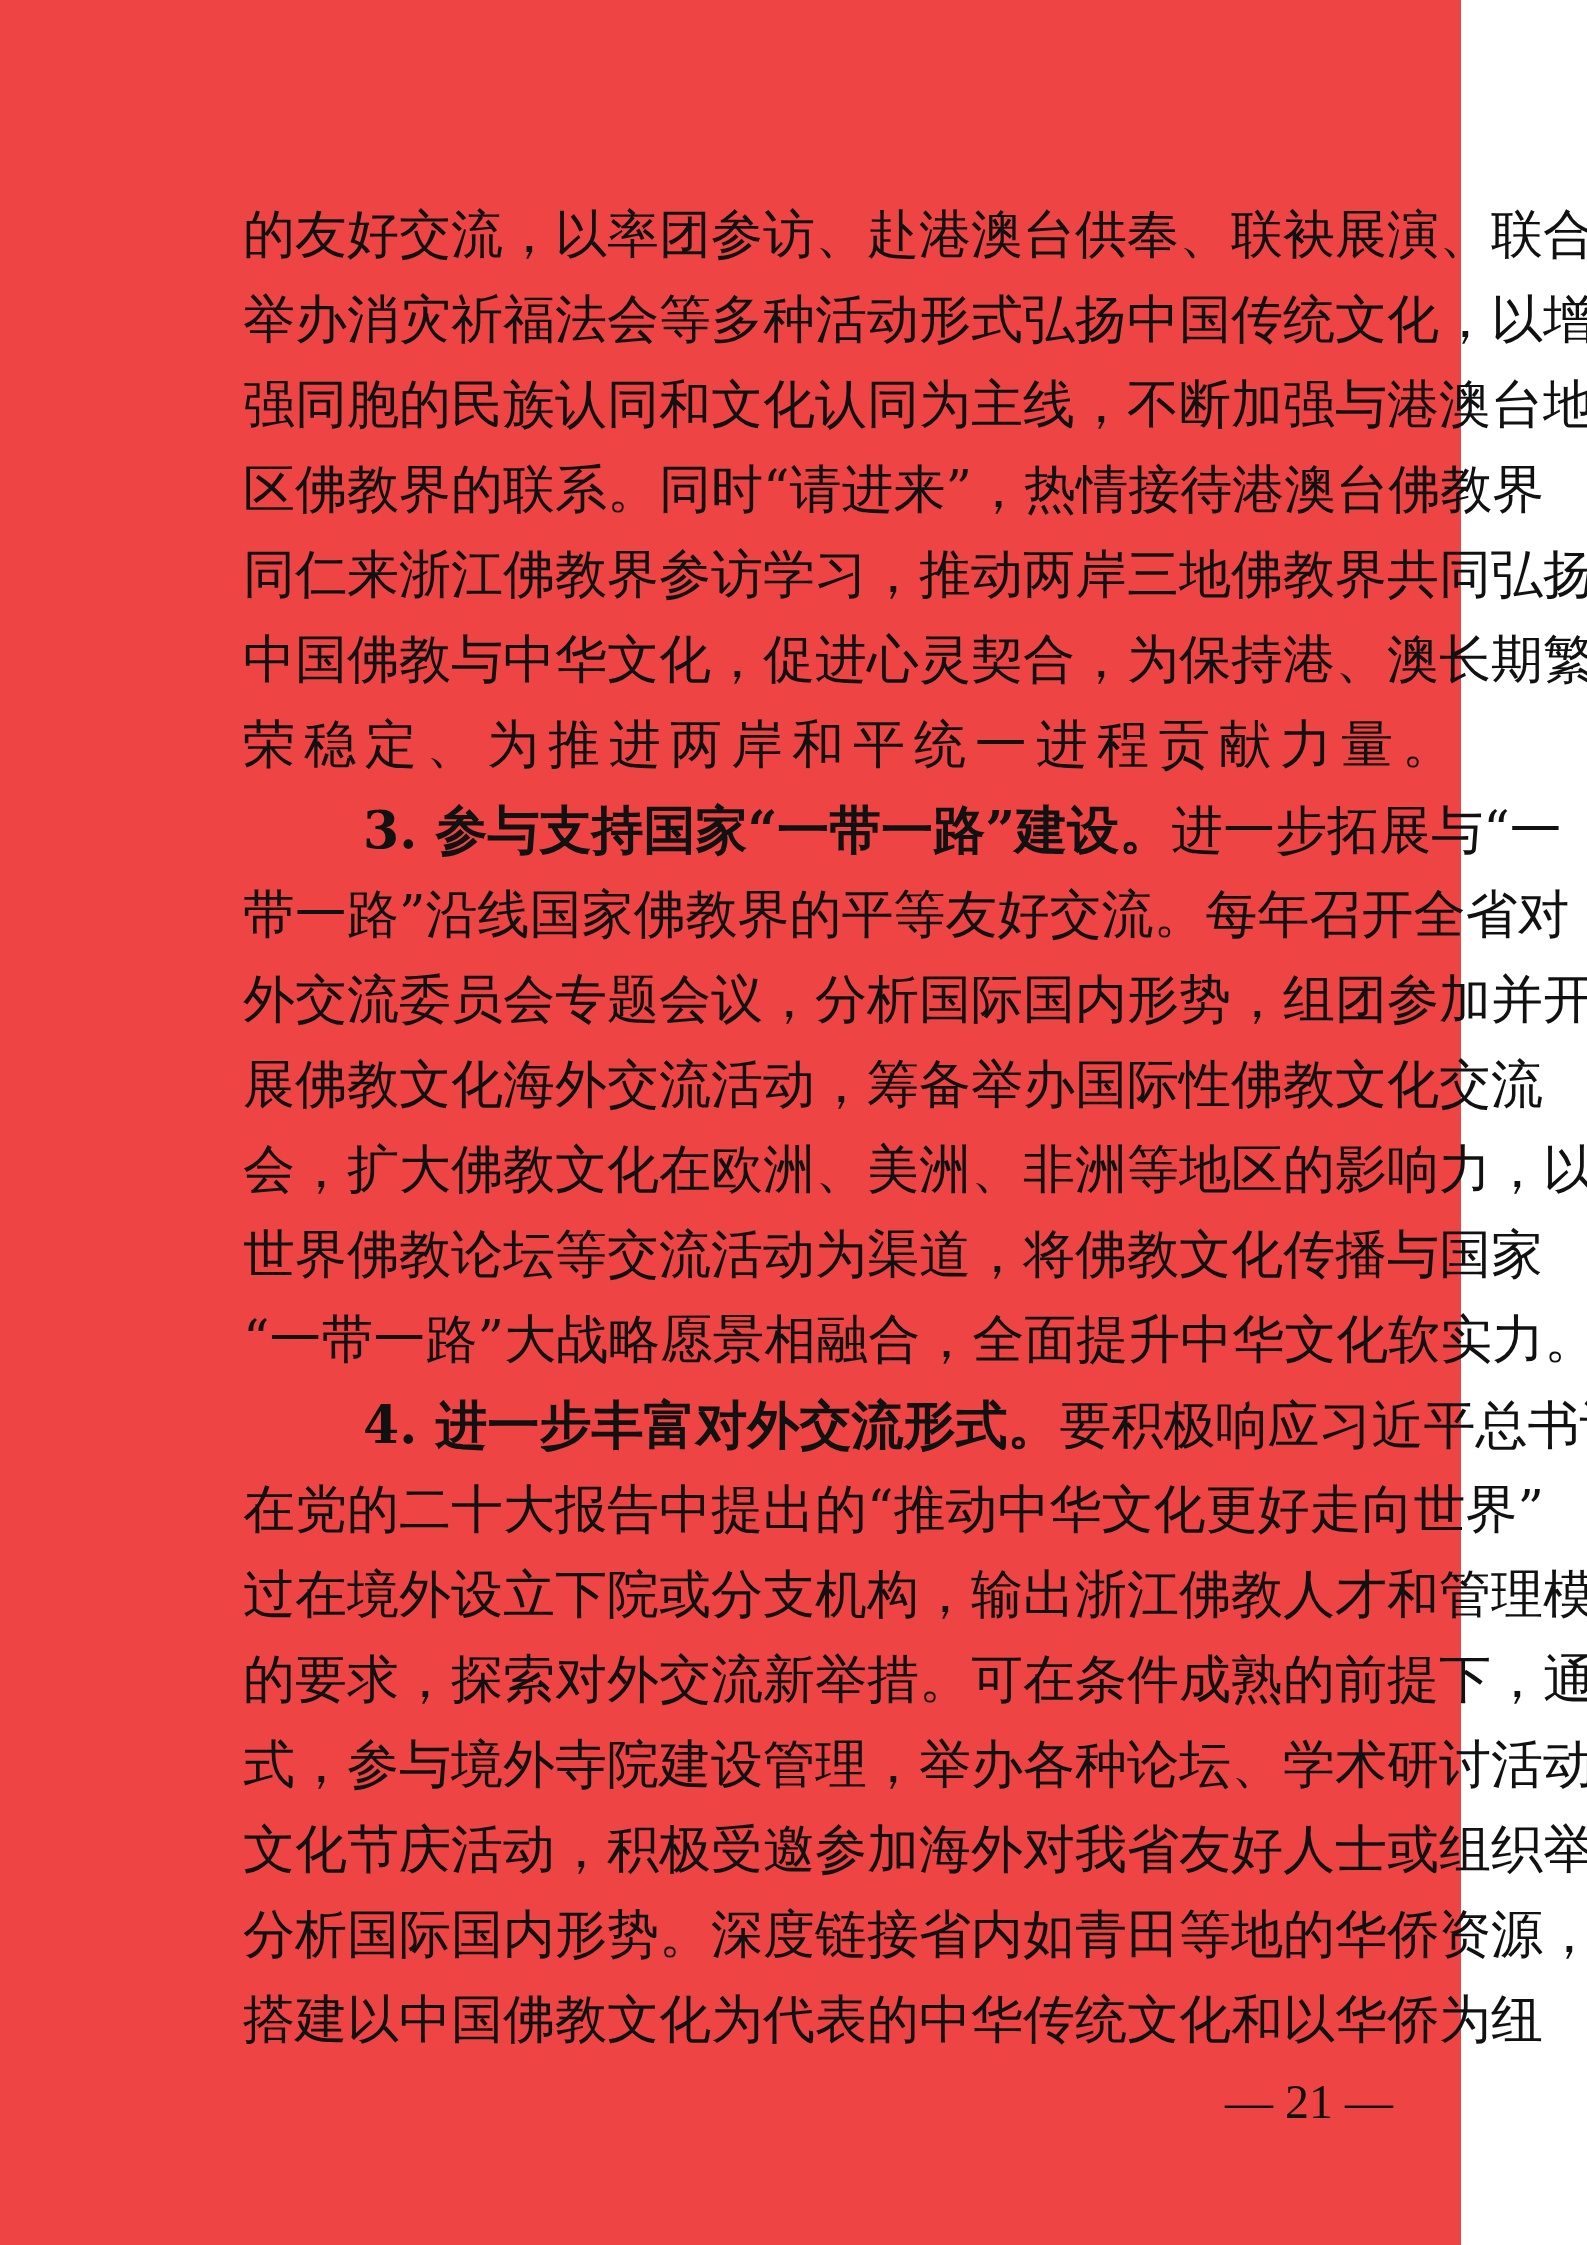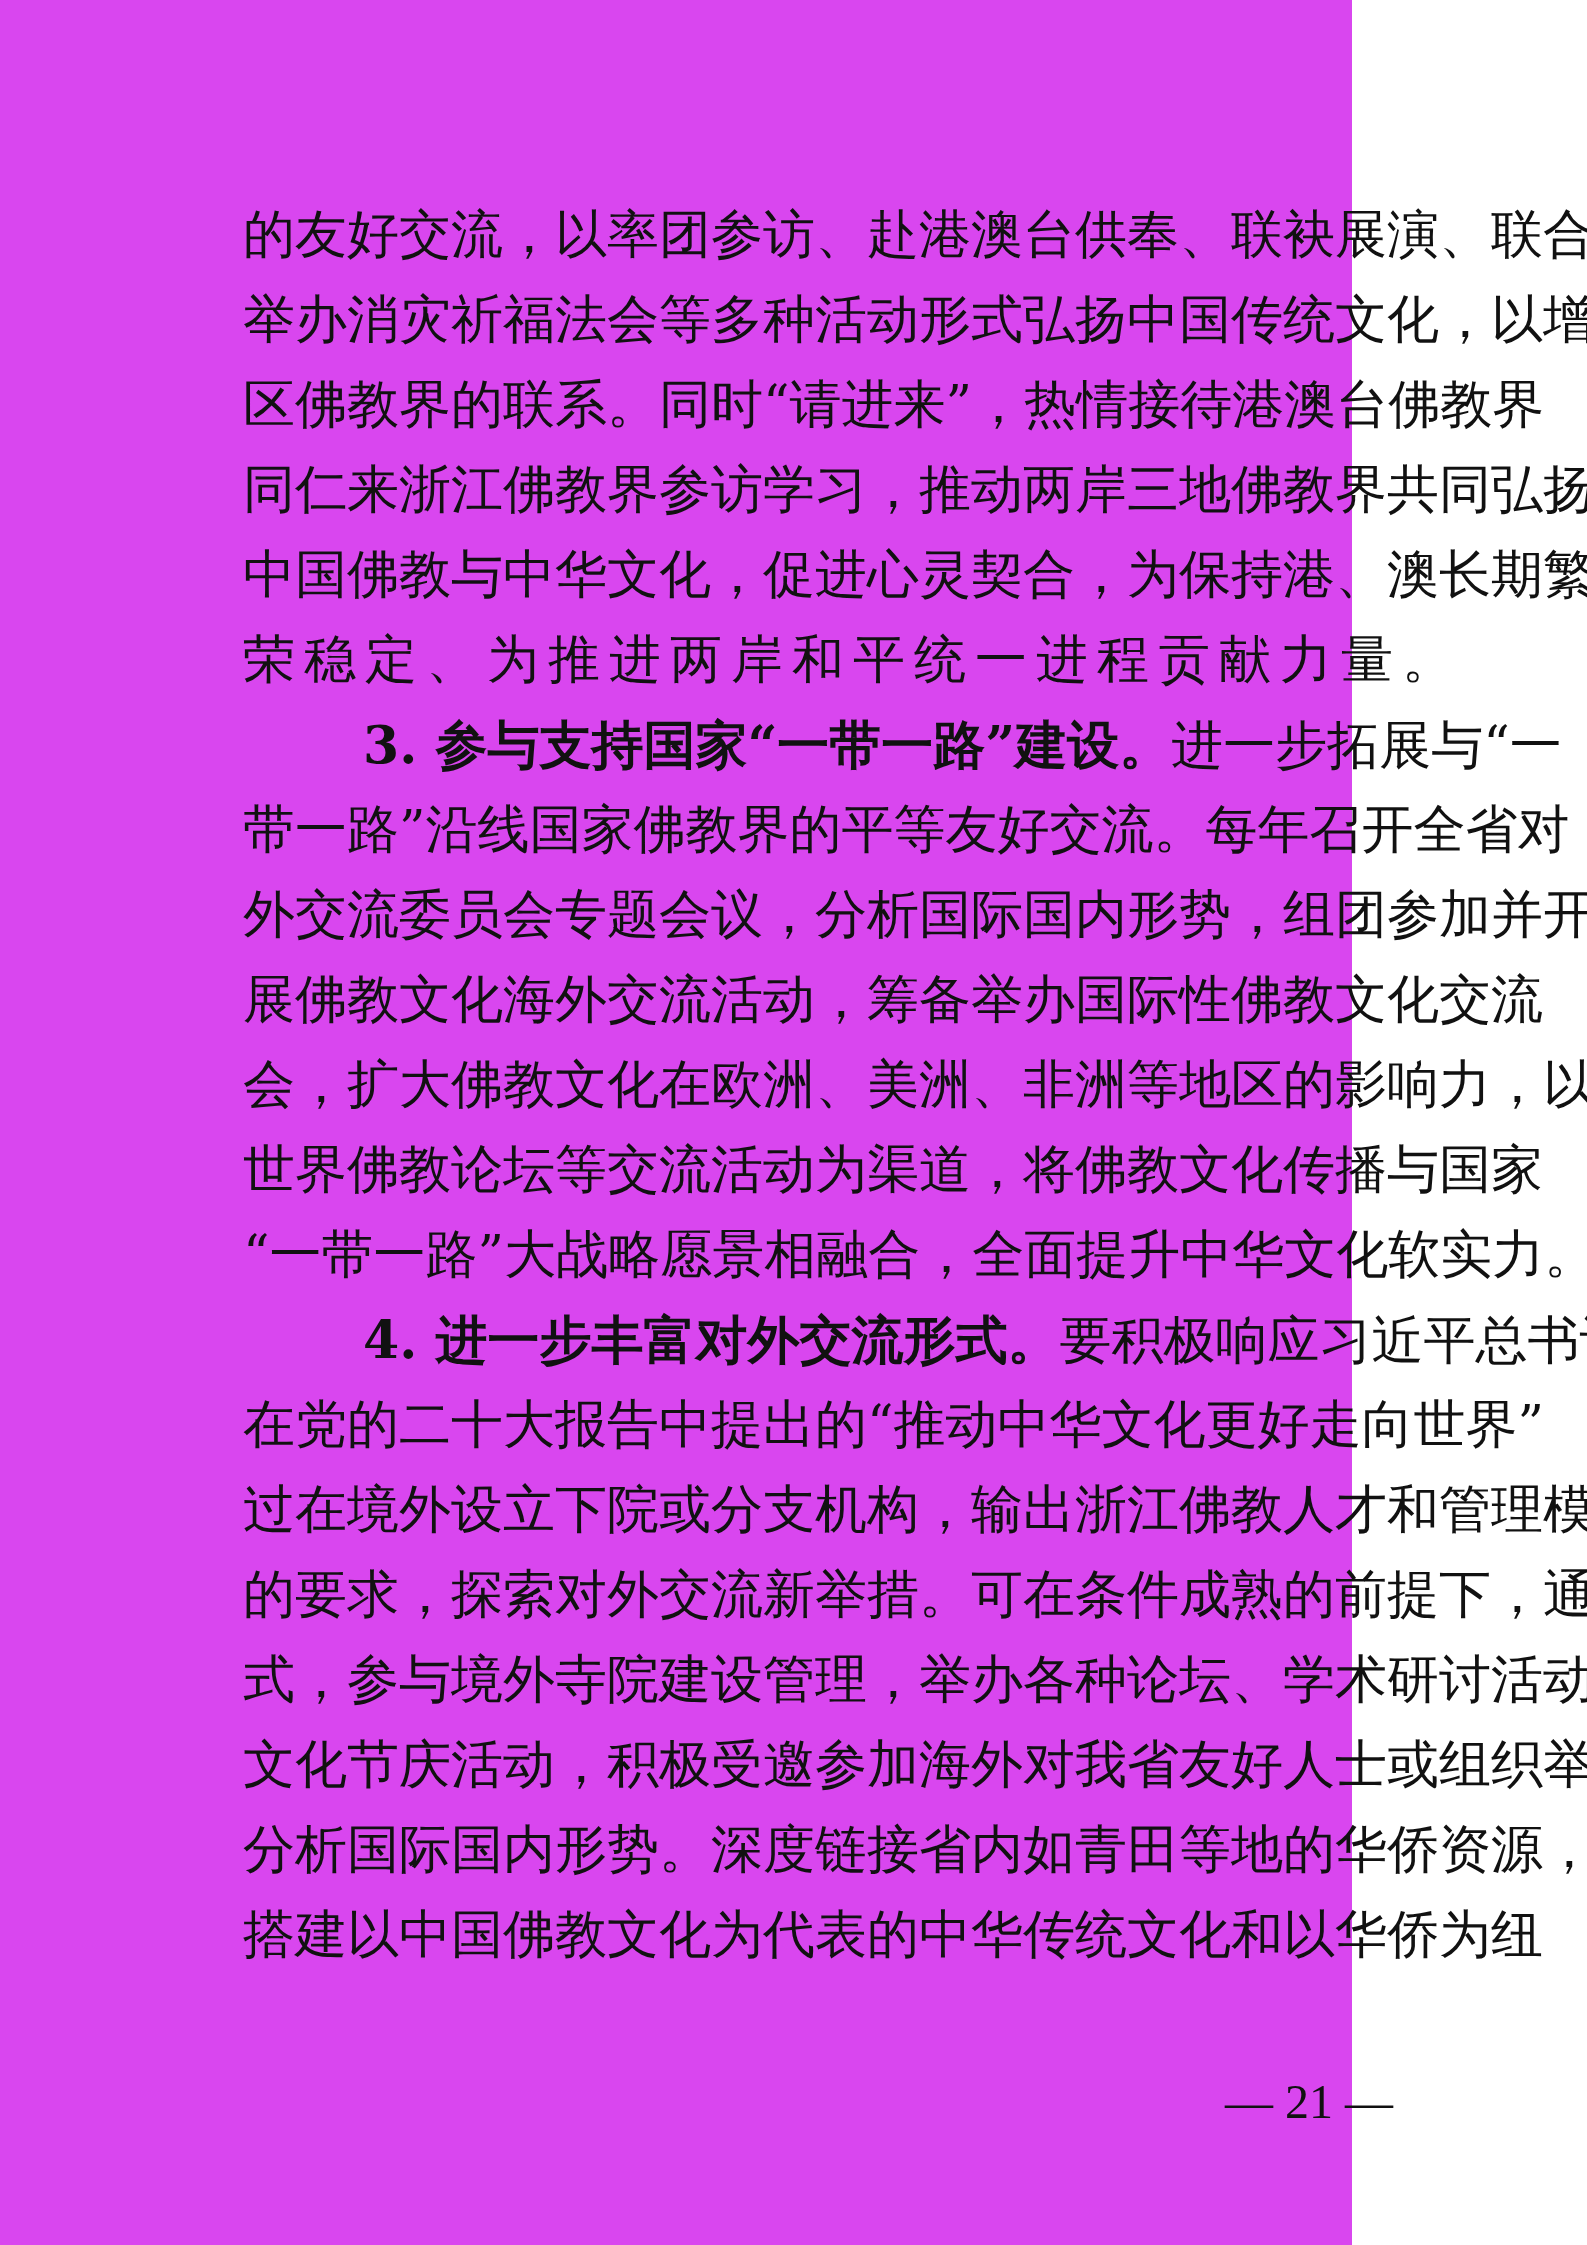--- a/index.html
+++ b/index.html
@@ -11,23 +11,23 @@
     width: 1587px;
     height: 2245px;
     position: relative;
     overflow: hidden;
     font-family: "DejaVu Serif", "Liberation Serif", serif;
     color: #111111;
   }
   .page {
     position: absolute;
     left: 0; top: 0;
-    width: 1352px;
+    width: 1461px;
     height: 2245px;
-    background: #d946ef;
+    background: #ef4444;
   }
   .body-text {
     position: absolute;
     left: 243px;
     top: 192px;
     width: 1104px;
   }
   .line {
     height: 85px;
     line-height: 85px;
@@ -60,20 +60,21 @@
     color: #111111;
   }
 </style>
 </head>
 <body>
 
 <div class="page">
   <div class="body-text">
     <div class="line">的友好交流，以率团参访、赴港澳台供奉、联袂展演、联合</div>
     <div class="line">举办消灾祈福法会等多种活动形式弘扬中国传统文化，以增</div>
+    <div class="line">强同胞的民族认同和文化认同为主线，不断加强与港澳台地</div>
     <div class="line">区佛教界的联系。同时“请进来”，热情接待港澳台佛教界</div>
     <div class="line">同仁来浙江佛教界参访学习，推动两岸三地佛教界共同弘扬</div>
     <div class="line">中国佛教与中华文化，促进心灵契合，为保持港、澳长期繁</div>
     <div class="line last">荣稳定、为推进两岸和平统一进程贡献力量。</div>
 
     <div class="line indent"><span class="bold">3. 参与支持国家“一带一路”建设。</span><span>进一步拓展与“一</span></div>
     <div class="line">带一路”沿线国家佛教界的平等友好交流。每年召开全省对</div>
     <div class="line">外交流委员会专题会议，分析国际国内形势，组团参加并开</div>
     <div class="line">展佛教文化海外交流活动，筹备举办国际性佛教文化交流</div>
     <div class="line">会，扩大佛教文化在欧洲、美洲、非洲等地区的影响力，以</div>

